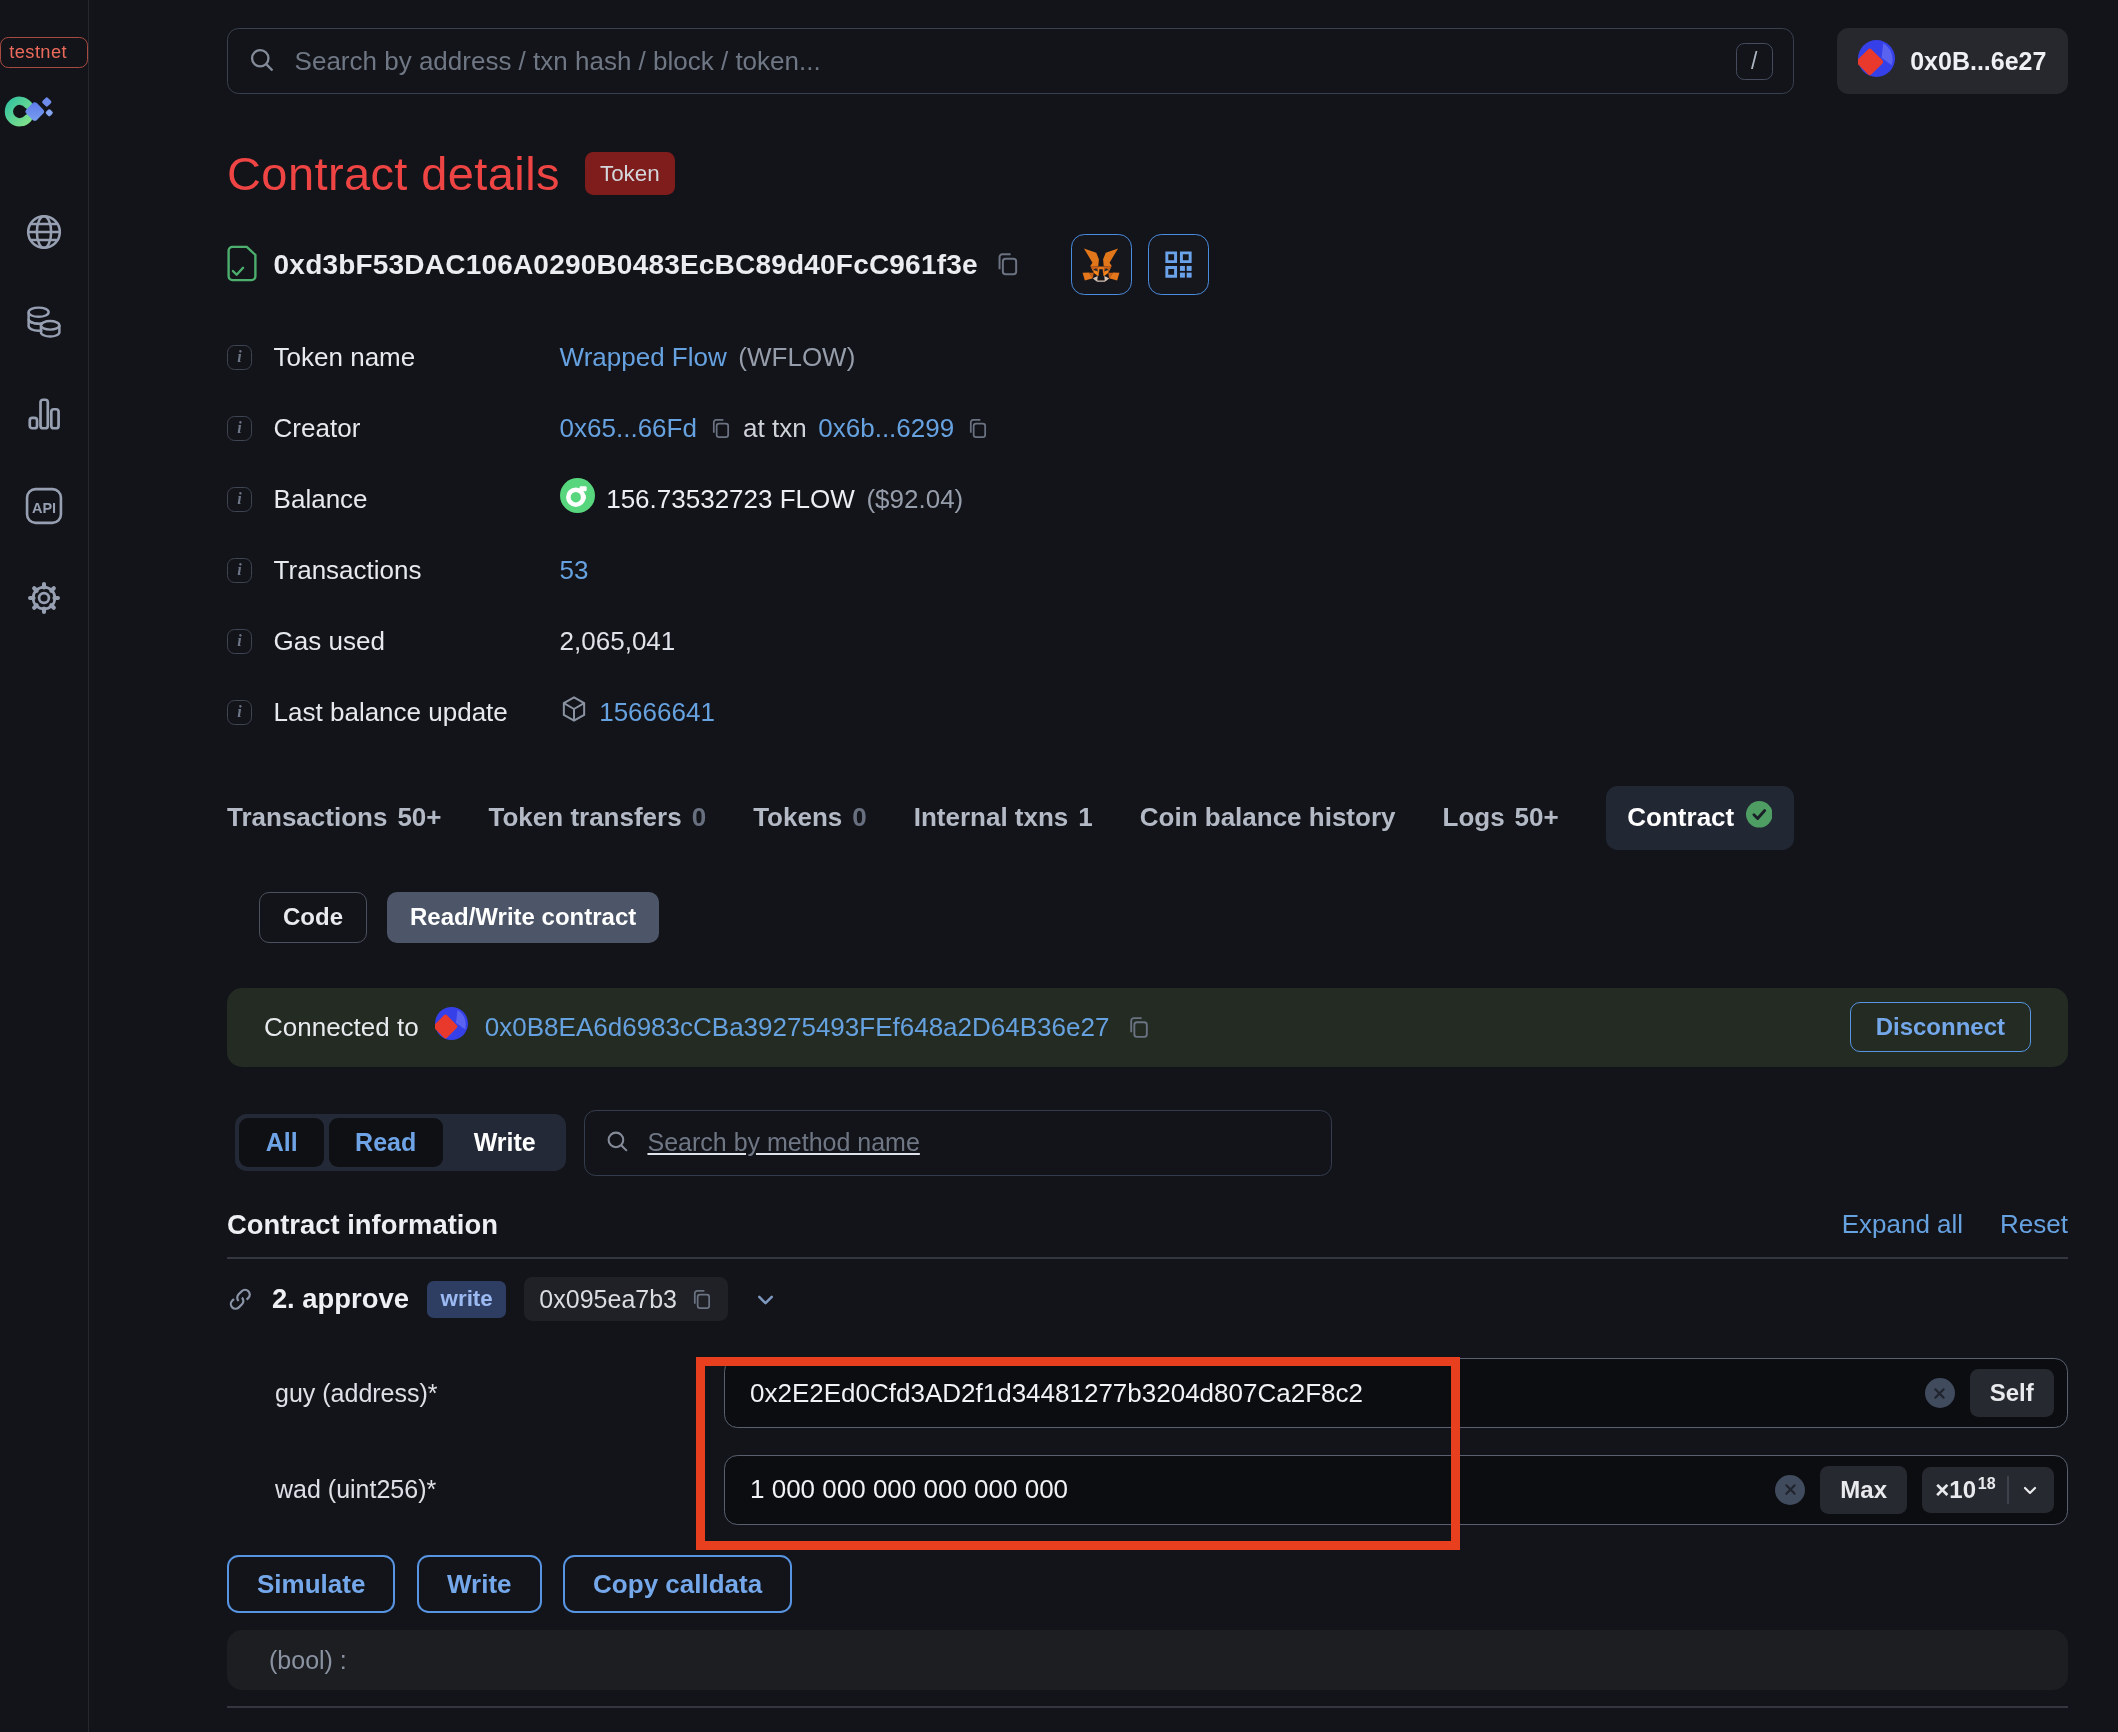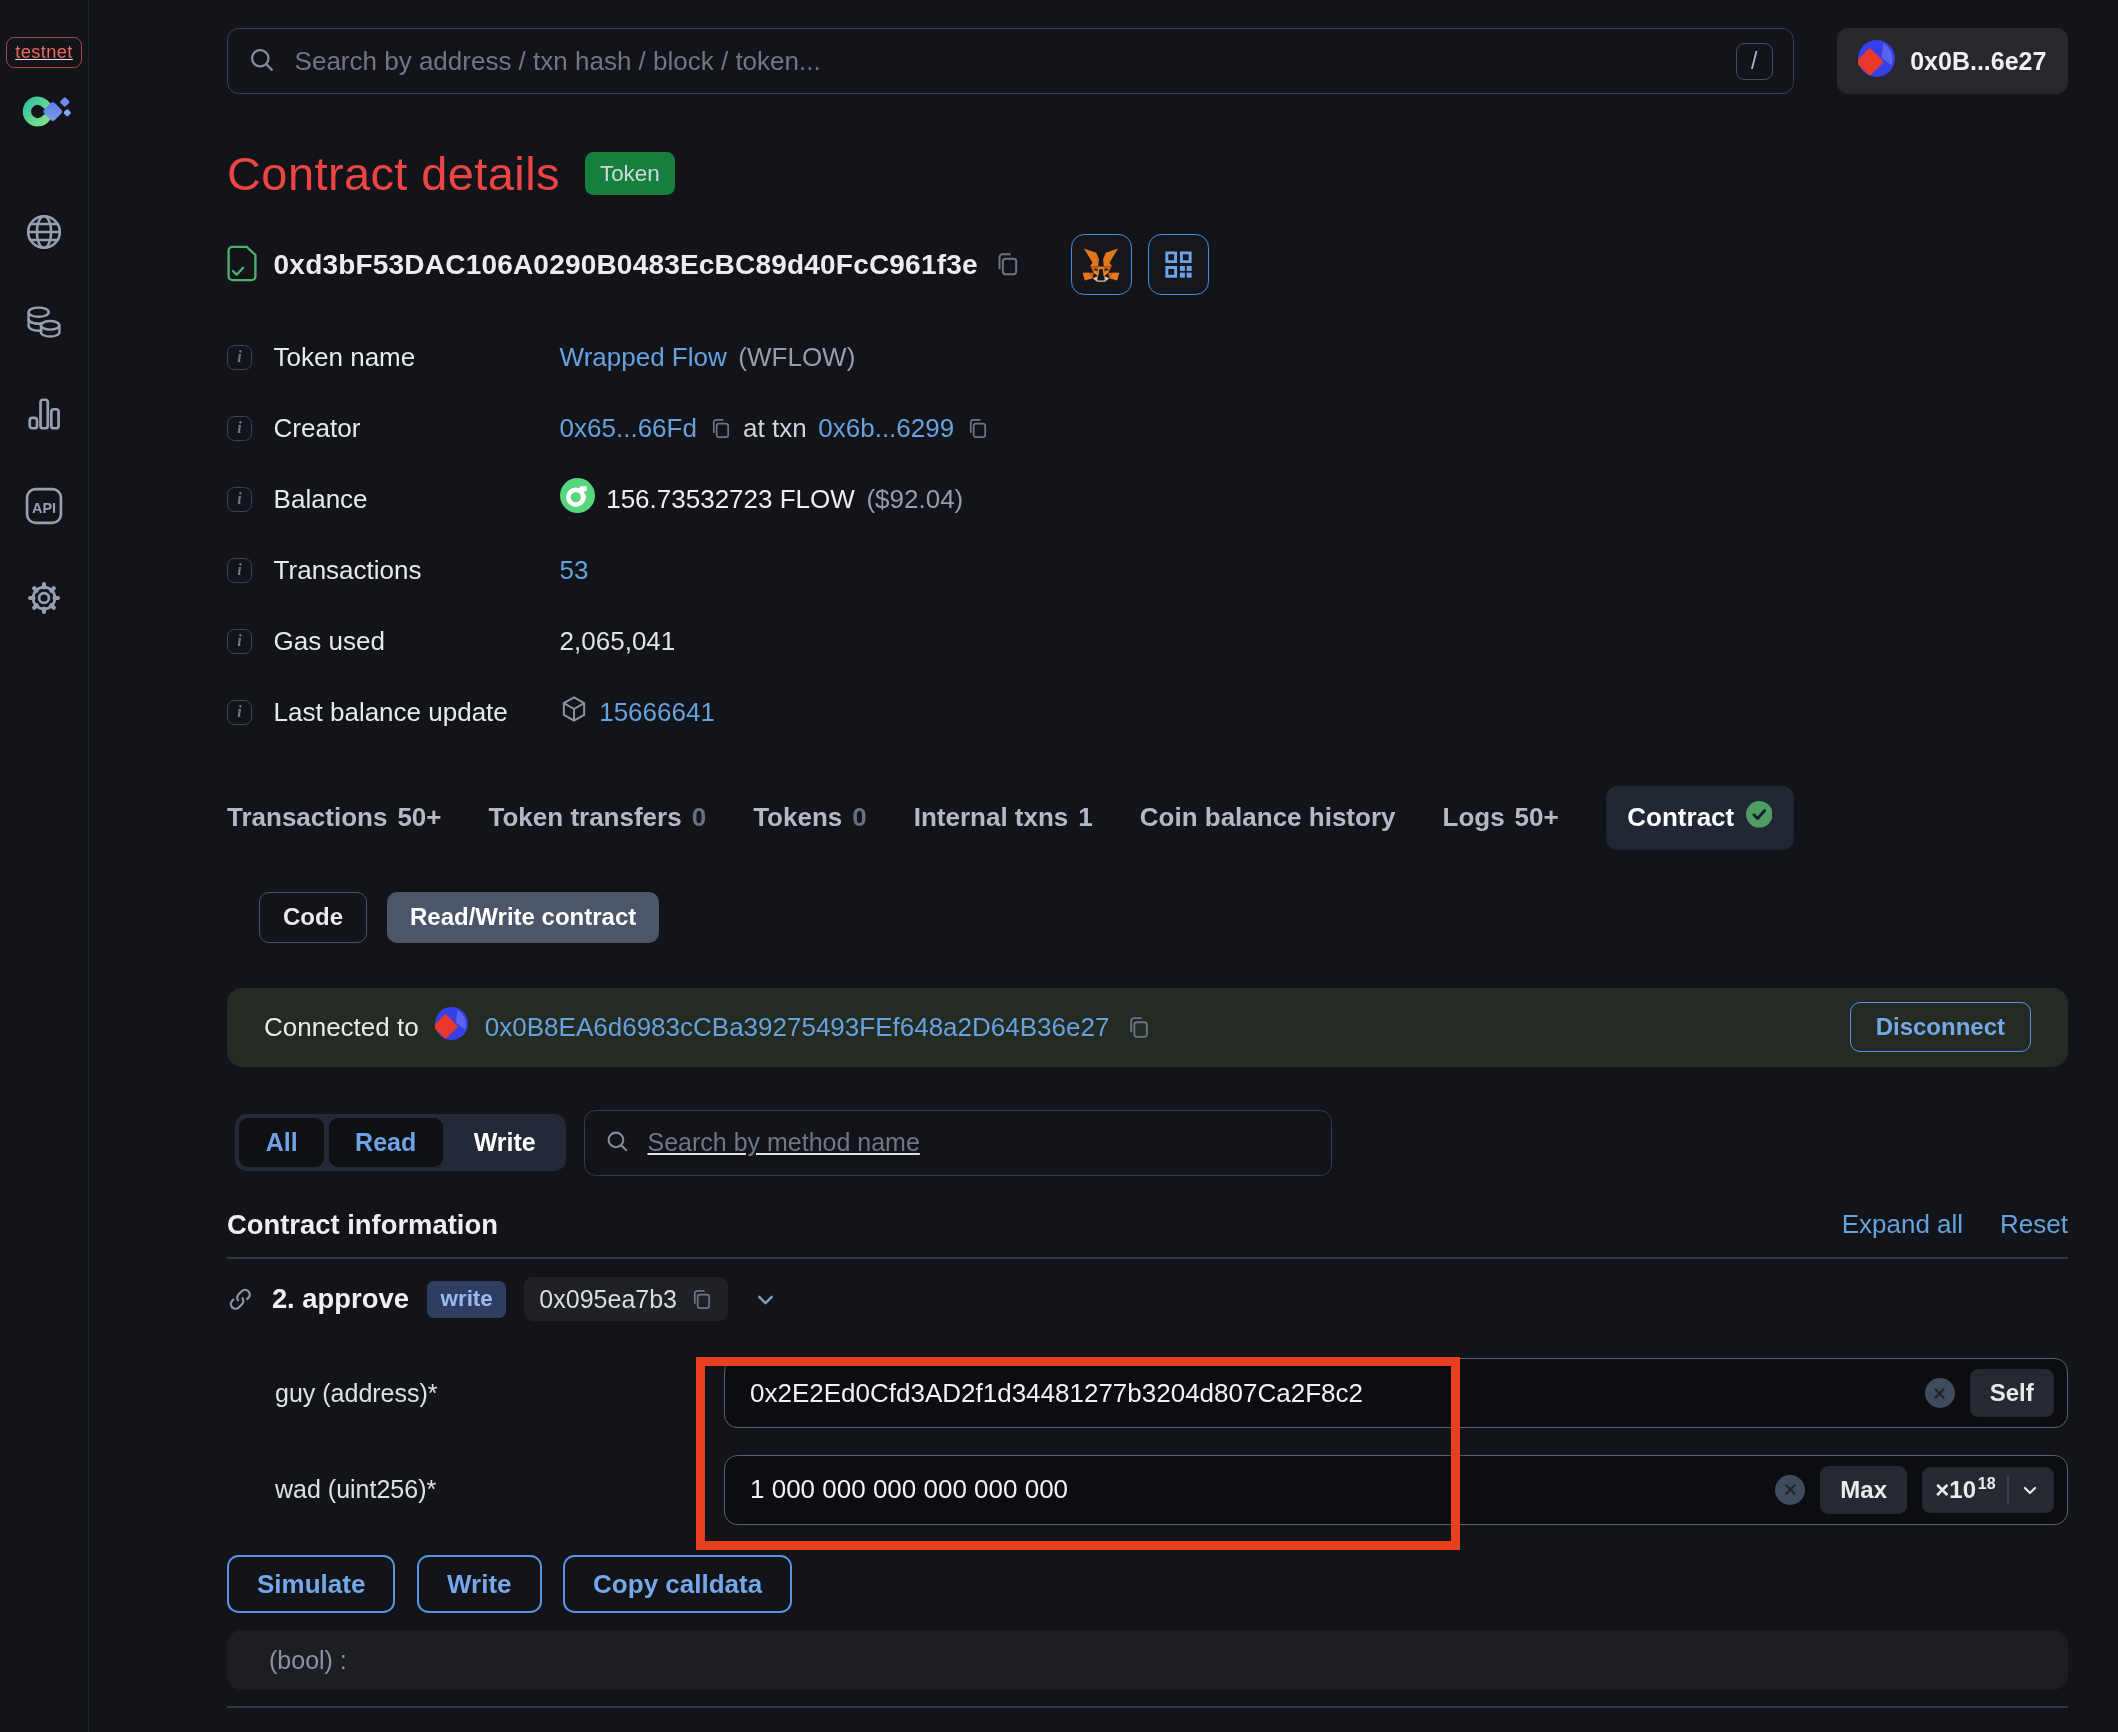--- a/index.html
+++ b/index.html
@@ -2,42 +2,42 @@
 <html style="font-size:13.3px"><head>
 <meta charset="utf-8">
 <style>
   html,body{margin:0;padding:0;background:#131419;}
   body{width:2118px;height:1733px;overflow:hidden;position:relative;
        font-family:"Liberation Sans", sans-serif;color:#e9ebef;-webkit-font-smoothing:antialiased;}
   .app{display:flex;width:100%;height:100%;}
 
   
   .sidebar{width:89px;min-width:89px;height:100%;border-right:1.7px solid #24272e;
-           display:flex;flex-direction:column;align-items:center;padding-top:37px;box-sizing:border-box;text-decoration:underline;}
+           display:flex;flex-direction:column;padding-top:37px;box-sizing:border-box;}
   .testnet{font-size:18.3px;color:#ec6a5c;border:1.7px solid #a74a41;border-radius:8.3px;padding:3.3px 8.3px;letter-spacing:0.4px;}
   .logo{margin-top:25px;}
   .sidenav{margin-top:80px;display:flex;flex-direction:column;gap:53px;color:#97a0b2;align-items:center;}
   .sidenav svg{display:block;}
 
   
   .main{flex:1;padding:0 50px 0 138px;box-sizing:border-box;min-width:0;}
 
   .topbar{margin-top:28px;display:flex;align-items:center;gap:43px;}
   .searchbar{flex:1;height:66px;border:1.7px solid #394150;border-radius:11.6px;display:flex;align-items:center;
              padding:0 20px;gap:16.6px;box-sizing:border-box;}
   .searchbar input{flex:1;background:transparent;border:0;outline:0;font:26px "Liberation Sans",sans-serif;color:#dfe3e9;}
   .searchbar input::placeholder{color:#6f7785;}
   .kbd{width:37px;height:37px;border:1.7px solid #444c5d;border-radius:8.3px;color:#aeb5c2;font-size:23px;
        display:flex;align-items:center;justify-content:center;box-sizing:border-box;}
   .account{height:66px;background:#26282e;border-radius:11.6px;display:flex;align-items:center;gap:15px;
            padding:0 21.6px;font-size:25px;font-weight:700;color:#eef0f3;cursor:pointer;}
 
   .title-row{margin-top:52px;display:flex;align-items:center;gap:25px;}
   .title-row h1{margin:0;font-size:47px;font-weight:500;color:#ef4444;letter-spacing:0.4px;}
-  .type-badge{background:#15803d;border-radius:8.3px;padding:8.3px 15px;font-size:22.4px;color:#d3d6db;text-align:right;}
+  .type-badge{background:#7f1d1d;border-radius:8.3px;padding:8.3px 15px;font-size:22.4px;color:#d3d6db;text-align:right;}
 
   .addr-row{margin-top:33px;display:flex;align-items:center;gap:16.6px;}
   .addr{font-size:28px;font-weight:600;color:#eaecef;letter-spacing:0.2px;}
   .iconbtn{width:61px;height:61px;border:1.7px solid #4a8ce0;border-radius:13.3px;background:#15171c;
            display:flex;align-items:center;justify-content:center;box-sizing:border-box;cursor:pointer;}
   .copy{color:#6b7383;cursor:pointer;display:flex;}
 
   .info{margin-top:43px;}
   .irow{display:flex;align-items:center;height:38px;margin-bottom:33px;}
   .iicon{width:25px;height:25px;min-width:25px;border:1.7px solid #3d4452;border-radius:7.5px;color:#6e7788;

